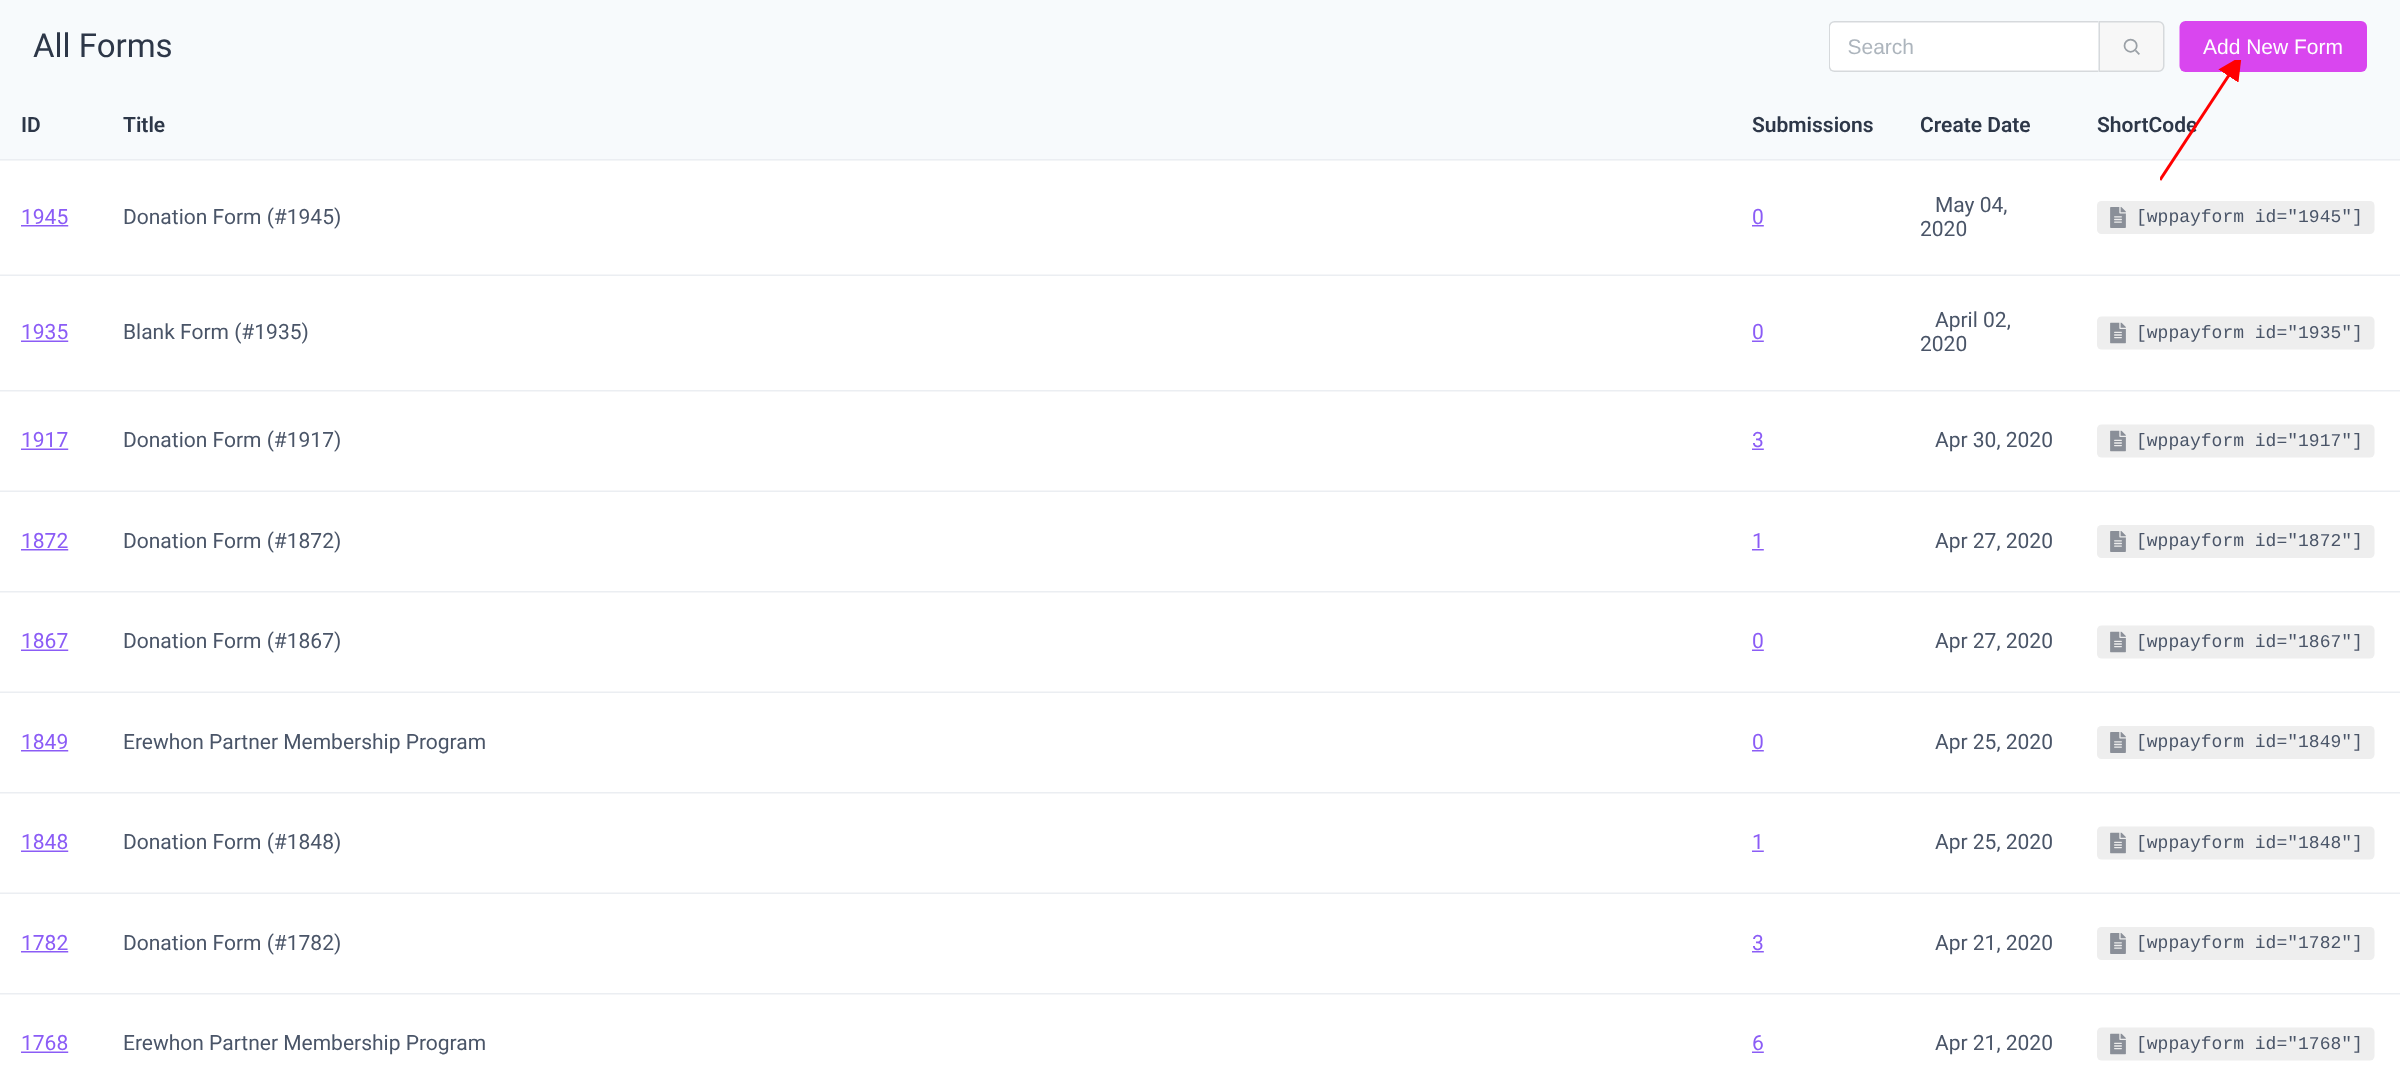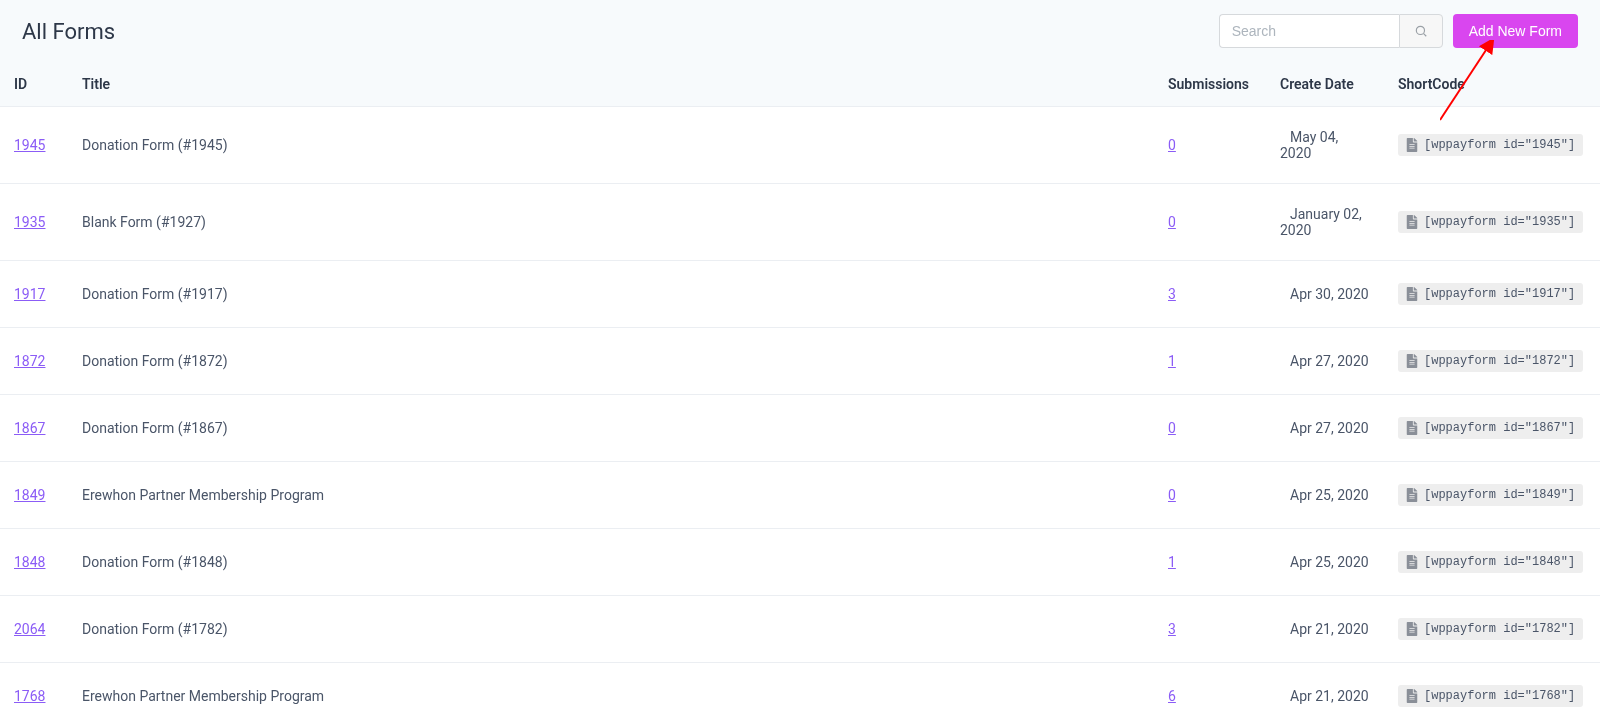--- a/index.html
+++ b/index.html
@@ -179,23 +179,23 @@
         <td class="col-date"><span class="date-text">May 04, 2020</span></td>
         <td class="col-sc"><span class="sc-chip">
             <svg viewBox="0 0 384 512">
               <path d="M224 136V0H24C10.7 0 0 10.7 0 24v464c0 13.3 10.7 24 24 24h336c13.3 0 24-10.7 24-24V160H248c-13.2 0-24-10.8-24-24zm64 236c0 6.6-5.4 12-12 12H108c-6.6 0-12-5.4-12-12v-8c0-6.6 5.4-12 12-12h168c6.6 0 12 5.4 12 12v8zm0-64c0 6.6-5.4 12-12 12H108c-6.6 0-12-5.4-12-12v-8c0-6.6 5.4-12 12-12h168c6.6 0 12 5.4 12 12v8zm0-72v8c0 6.6-5.4 12-12 12H108c-6.6 0-12-5.4-12-12v-8c0-6.6 5.4-12 12-12h168c6.6 0 12 5.4 12 12zm96-114.1v6.1H256V0h6.1c6.4 0 12.5 2.5 17 7l97.9 98c4.5 4.5 7 10.6 7 16.9z"></path>
             </svg>
             <span>[wppayform id="1945"]</span>
           </span></td>
       </tr>
       <tr>
         <td class="col-id"><a class="id-link">1935</a></td>
-        <td class="col-title title-cell"><span class="title-text">Blank Form (#1927)</span></td>
-        <td class="col-subs"><a class="subs-link">0</a></td>
-        <td class="col-date"><span class="date-text">January 02, 2020</span></td>
+        <td class="col-title title-cell"><span class="title-text">Blank Form (#1935)</span></td>
+        <td class="col-subs"><a class="subs-link">0</a></td>
+        <td class="col-date"><span class="date-text">April 02, 2020</span></td>
         <td class="col-sc"><span class="sc-chip">
             <svg viewBox="0 0 384 512">
               <path d="M224 136V0H24C10.7 0 0 10.7 0 24v464c0 13.3 10.7 24 24 24h336c13.3 0 24-10.7 24-24V160H248c-13.2 0-24-10.8-24-24zm64 236c0 6.6-5.4 12-12 12H108c-6.6 0-12-5.4-12-12v-8c0-6.6 5.4-12 12-12h168c6.6 0 12 5.4 12 12v8zm0-64c0 6.6-5.4 12-12 12H108c-6.6 0-12-5.4-12-12v-8c0-6.6 5.4-12 12-12h168c6.6 0 12 5.4 12 12v8zm0-72v8c0 6.6-5.4 12-12 12H108c-6.6 0-12-5.4-12-12v-8c0-6.6 5.4-12 12-12h168c6.6 0 12 5.4 12 12zm96-114.1v6.1H256V0h6.1c6.4 0 12.5 2.5 17 7l97.9 98c4.5 4.5 7 10.6 7 16.9z"></path>
             </svg>
             <span>[wppayform id="1935"]</span>
           </span></td>
       </tr>
       <tr>
         <td class="col-id"><a class="id-link">1917</a></td>
         <td class="col-title title-cell"><span class="title-text">Donation Form (#1917)</span></td>
@@ -250,21 +250,21 @@
         <td class="col-subs"><a class="subs-link">1</a></td>
         <td class="col-date"><span class="date-text">Apr 25, 2020</span></td>
         <td class="col-sc"><span class="sc-chip">
             <svg viewBox="0 0 384 512">
               <path d="M224 136V0H24C10.7 0 0 10.7 0 24v464c0 13.3 10.7 24 24 24h336c13.3 0 24-10.7 24-24V160H248c-13.2 0-24-10.8-24-24zm64 236c0 6.6-5.4 12-12 12H108c-6.6 0-12-5.4-12-12v-8c0-6.6 5.4-12 12-12h168c6.6 0 12 5.4 12 12v8zm0-64c0 6.6-5.4 12-12 12H108c-6.6 0-12-5.4-12-12v-8c0-6.6 5.4-12 12-12h168c6.6 0 12 5.4 12 12v8zm0-72v8c0 6.6-5.4 12-12 12H108c-6.6 0-12-5.4-12-12v-8c0-6.6 5.4-12 12-12h168c6.6 0 12 5.4 12 12zm96-114.1v6.1H256V0h6.1c6.4 0 12.5 2.5 17 7l97.9 98c4.5 4.5 7 10.6 7 16.9z"></path>
             </svg>
             <span>[wppayform id="1848"]</span>
           </span></td>
       </tr>
       <tr>
-        <td class="col-id"><a class="id-link">2064</a></td>
+        <td class="col-id"><a class="id-link">1782</a></td>
         <td class="col-title title-cell"><span class="title-text">Donation Form (#1782)</span></td>
         <td class="col-subs"><a class="subs-link">3</a></td>
         <td class="col-date"><span class="date-text">Apr 21, 2020</span></td>
         <td class="col-sc"><span class="sc-chip">
             <svg viewBox="0 0 384 512">
               <path d="M224 136V0H24C10.7 0 0 10.7 0 24v464c0 13.3 10.7 24 24 24h336c13.3 0 24-10.7 24-24V160H248c-13.2 0-24-10.8-24-24zm64 236c0 6.6-5.4 12-12 12H108c-6.6 0-12-5.4-12-12v-8c0-6.6 5.4-12 12-12h168c6.6 0 12 5.4 12 12v8zm0-64c0 6.6-5.4 12-12 12H108c-6.6 0-12-5.4-12-12v-8c0-6.6 5.4-12 12-12h168c6.6 0 12 5.4 12 12v8zm0-72v8c0 6.6-5.4 12-12 12H108c-6.6 0-12-5.4-12-12v-8c0-6.6 5.4-12 12-12h168c6.6 0 12 5.4 12 12zm96-114.1v6.1H256V0h6.1c6.4 0 12.5 2.5 17 7l97.9 98c4.5 4.5 7 10.6 7 16.9z"></path>
             </svg>
             <span>[wppayform id="1782"]</span>
           </span></td>
       </tr>

